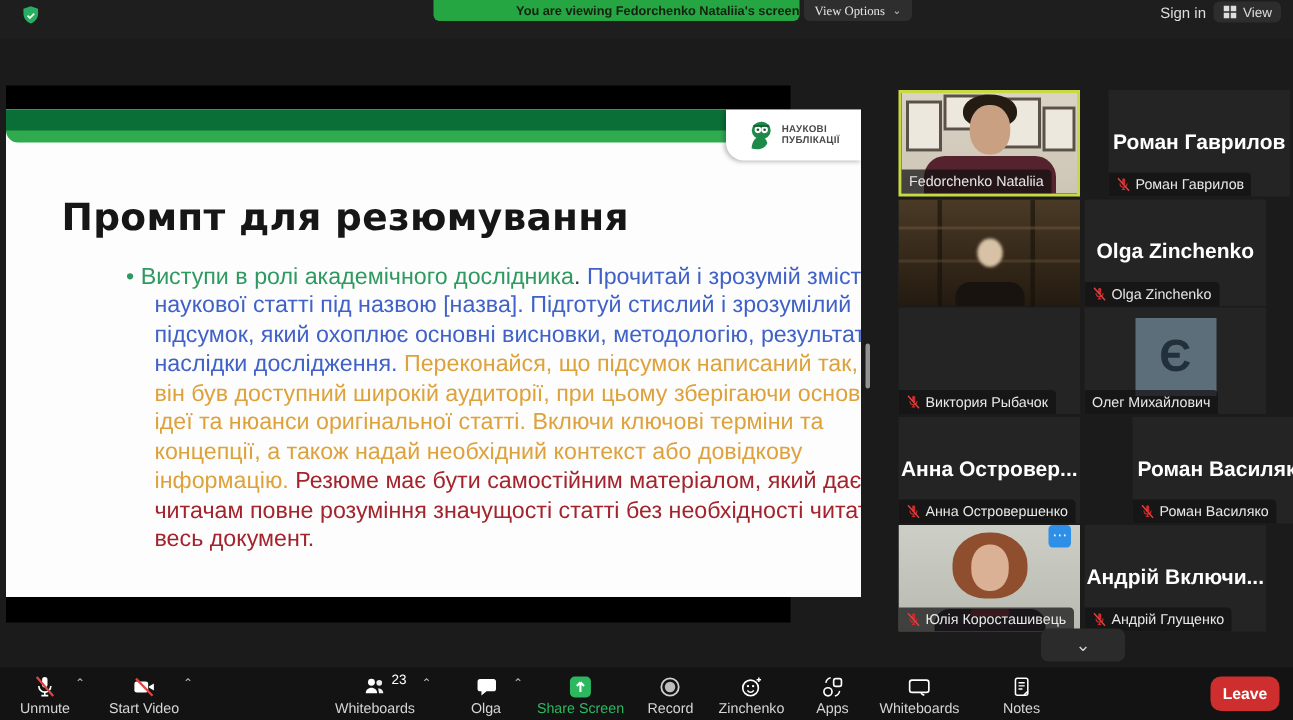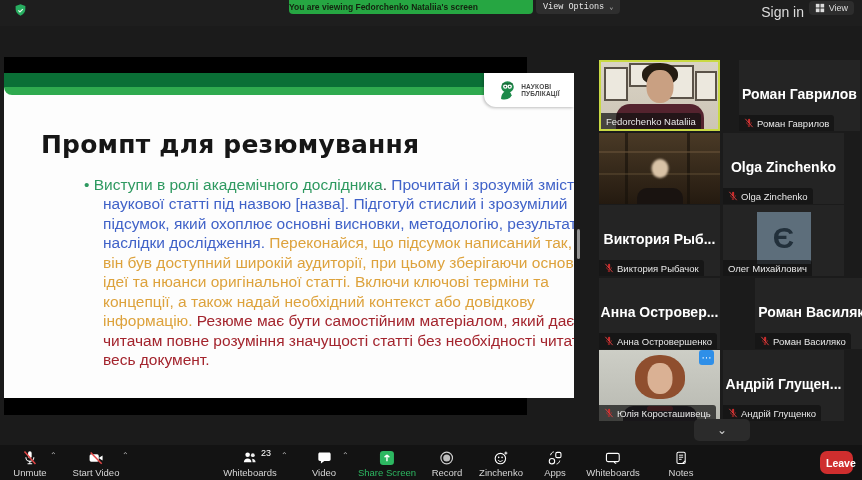--- a/index.html
+++ b/index.html
@@ -3,28 +3,28 @@
 <meta charset="utf-8">
 <style>
   html,body{margin:0;padding:0;background:#101010;}
   .app{position:relative;width:862px;height:480px;background:#1b1b1b;overflow:hidden;
        font-family:"Liberation Sans",sans-serif;color:#e8e8e8;}
 
   
   .topbar{position:absolute;left:0;top:0;width:862px;height:26px;background:#1e1e1e;}
   .shield{position:absolute;left:13px;top:3px;width:15px;height:15px;}
   .banner{position:absolute;left:289px;top:0;width:244px;height:14px;background:#26a642;
-          border-radius:0 0 4px 4px;display:flex;align-items:center;justify-content:flex-start;
+          border-radius:0 0 4px 4px;display:flex;align-items:center;justify-content:flex-end;
           font-size:8.5px;color:#13230f;font-weight:bold;white-space:nowrap;}
   .view-options{position:absolute;left:536px;top:0;height:14px;padding:0 7px;background:#2e2e2e;
           border:none;border-radius:0 0 4px 4px;color:#e6e6e6;font-size:8.5px;display:flex;
-          align-items:center;gap:5px;cursor:pointer;font-family:Liberation Mono, monospace;}
+          align-items:center;gap:5px;cursor:pointer;font-family:Liberation Serif, serif;}
   .view-options .chev{font-size:7px;color:#bbb;}
   .signin{position:absolute;right:52px;top:1px;background:transparent;border:none;color:#ddd;
-          font-size:14px;padding:3px 6px;font-family:inherit;}
+          font-size:10px;padding:3px 6px;font-family:inherit;}
   .viewbtn{position:absolute;right:8px;top:1px;background:#2d2d2d;border:none;border-radius:4px;
           color:#ddd;font-size:9px;padding:2px 6px;display:flex;align-items:flex-end;gap:4px;font-family:inherit;}
 
   
   .share-region{position:absolute;left:4px;top:57px;width:523px;height:358px;background:#000;}
   .slide{position:absolute;left:0;top:16px;width:570px;height:325px;background:#fdfdfd;overflow:hidden;}
   .bar-dark{position:absolute;left:0;top:0;width:100%;height:15px;background:#0a6f36;}
   .bar-light{position:absolute;left:0;top:14px;width:100%;height:8px;background:#2faa4f;
              border-radius:0 0 9px 9px;}
   .logo-box{position:absolute;right:0;top:0;width:90px;height:34px;background:#fff;
@@ -86,21 +86,21 @@
                   border-radius:3px;}
 
   
   .toolbar{position:absolute;left:0;top:445px;width:862px;height:35px;background:#131313;}
   .tb-item{position:absolute;top:0;height:35px;transform:translateX(-50%);background:transparent;border:none;
            color:#d6d6d6;font-size:9.5px;font-family:inherit;padding:0;text-align:center;white-space:nowrap;}
   .tb-item .ic{display:block;margin:3px auto 1px;height:16px;}
   .tb-chev{position:absolute;top:6px;font-size:8px;color:#b5b5b5;}
   .tb-badge{position:absolute;top:3px;font-size:9px;color:#fff;}
   .tb-green{color:#2db761;}
-  .leave-btn{position:absolute;right:9px;top:6px;width:33px;height:23px;background:#cf2e2e;border:none;
+  .leave-btn{position:absolute;right:9px;top:6px;width:46px;height:23px;background:#cf2e2e;border:none;
            border-radius:7px;color:#fff;font-weight:bold;font-size:10.5px;font-family:inherit;}
   svg{display:block;}
 </style>
 </head>
 <body>
 
 <div class="app">
 
   <header class="topbar">
     <span class="shield">
@@ -200,21 +200,20 @@
             <rect x="4.9" y="1" width="2.5" height="5.2" rx="1.2" fill="#cc2b2b"></rect>
             <path d="M3.2 5.2c0 1.7 1.2 2.9 2.8 2.9s2.8-1.2 2.8-2.9" stroke="#cc2b2b" stroke-width=".9" fill="none"></path>
             <path d="M6 8.3v1.5M4.6 9.9h2.8" stroke="#cc2b2b" stroke-width=".9"></path>
             <path d="M1.6 1l8.8 10" stroke="#e04545" stroke-width="1.1"></path>
           </svg>
         <span>Olga Zinchenko</span>
       </div>
     </div>
 
     <div class="tile" style="left:599px;top:205px;">
-      <div class="tile-center">Виктория Рыб...</div>
       <div class="tile-label">
         <svg width="10" height="10" viewBox="0 0 12 12">
             <rect x="4.9" y="1" width="2.5" height="5.2" rx="1.2" fill="#cc2b2b"></rect>
             <path d="M3.2 5.2c0 1.7 1.2 2.9 2.8 2.9s2.8-1.2 2.8-2.9" stroke="#cc2b2b" stroke-width=".9" fill="none"></path>
             <path d="M6 8.3v1.5M4.6 9.9h2.8" stroke="#cc2b2b" stroke-width=".9"></path>
             <path d="M1.6 1l8.8 10" stroke="#e04545" stroke-width="1.1"></path>
           </svg>
         <span>Виктория Рыбачок</span>
       </div>
     </div>
@@ -262,21 +261,21 @@
         <svg width="10" height="10" viewBox="0 0 12 12">
             <rect x="4.9" y="1" width="2.5" height="5.2" rx="1.2" fill="#cc2b2b"></rect>
             <path d="M3.2 5.2c0 1.7 1.2 2.9 2.8 2.9s2.8-1.2 2.8-2.9" stroke="#cc2b2b" stroke-width=".9" fill="none"></path>
             <path d="M6 8.3v1.5M4.6 9.9h2.8" stroke="#cc2b2b" stroke-width=".9"></path>
             <path d="M1.6 1l8.8 10" stroke="#e04545" stroke-width="1.1"></path>
           </svg>
         <span>Юлія Коросташивець</span>
       </div>
     </div>
     <div class="tile" style="left:723px;top:350px;">
-      <div class="tile-center">Андрій Глущен...</div>
+      <div class="tile-center">Андрій Включи...</div>
       <div class="tile-label">
         <svg width="10" height="10" viewBox="0 0 12 12">
             <rect x="4.9" y="1" width="2.5" height="5.2" rx="1.2" fill="#cc2b2b"></rect>
             <path d="M3.2 5.2c0 1.7 1.2 2.9 2.8 2.9s2.8-1.2 2.8-2.9" stroke="#cc2b2b" stroke-width=".9" fill="none"></path>
             <path d="M6 8.3v1.5M4.6 9.9h2.8" stroke="#cc2b2b" stroke-width=".9"></path>
             <path d="M1.6 1l8.8 10" stroke="#e04545" stroke-width="1.1"></path>
           </svg>
         <span>Андрій Глущенко</span>
       </div>
     </div>
@@ -318,21 +317,21 @@
         </svg>
       <span>Whiteboards</span>
       <span class="tb-badge" style="left:calc(50% + 11px);">23</span>
       <span class="tb-chev" style="left:calc(50% + 31px);">⌃</span>
     </button>
 
     <button class="tb-item" style="left:324px;">
       <svg class="ic" width="17" height="16" viewBox="0 0 16 16">
           <path d="M3.4 2.6h9.2c.9 0 1.6.7 1.6 1.6v5.1c0 .9-.7 1.6-1.6 1.6H7.9l-3.4 2.7v-2.7h-1c-.9 0-1.6-.7-1.6-1.6V4.2c0-.9.7-1.6 1.6-1.6z" fill="#fff"></path>
         </svg>
-      <span>Video</span>
+      <span>Olga</span>
       <span class="tb-chev" style="left:calc(50% + 18px);">⌃</span>
     </button>
 
     <button class="tb-item tb-green" style="left:387px;">
       <svg class="ic" width="16" height="16" viewBox="0 0 16 16">
           <rect x="1" y="1" width="14" height="14" rx="3.2" fill="#2db761"></rect>
           <path d="M8 11.3V5.6M8 4.9L5.6 7.3M8 4.9l2.4 2.4" stroke="#fff" stroke-width="1.4" fill="none"></path>
         </svg>
       <span>Share Screen</span>
     </button>

